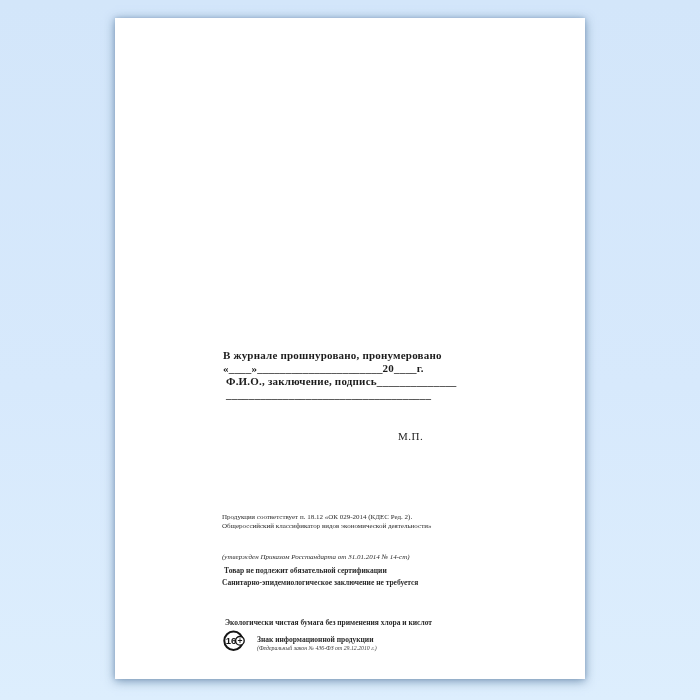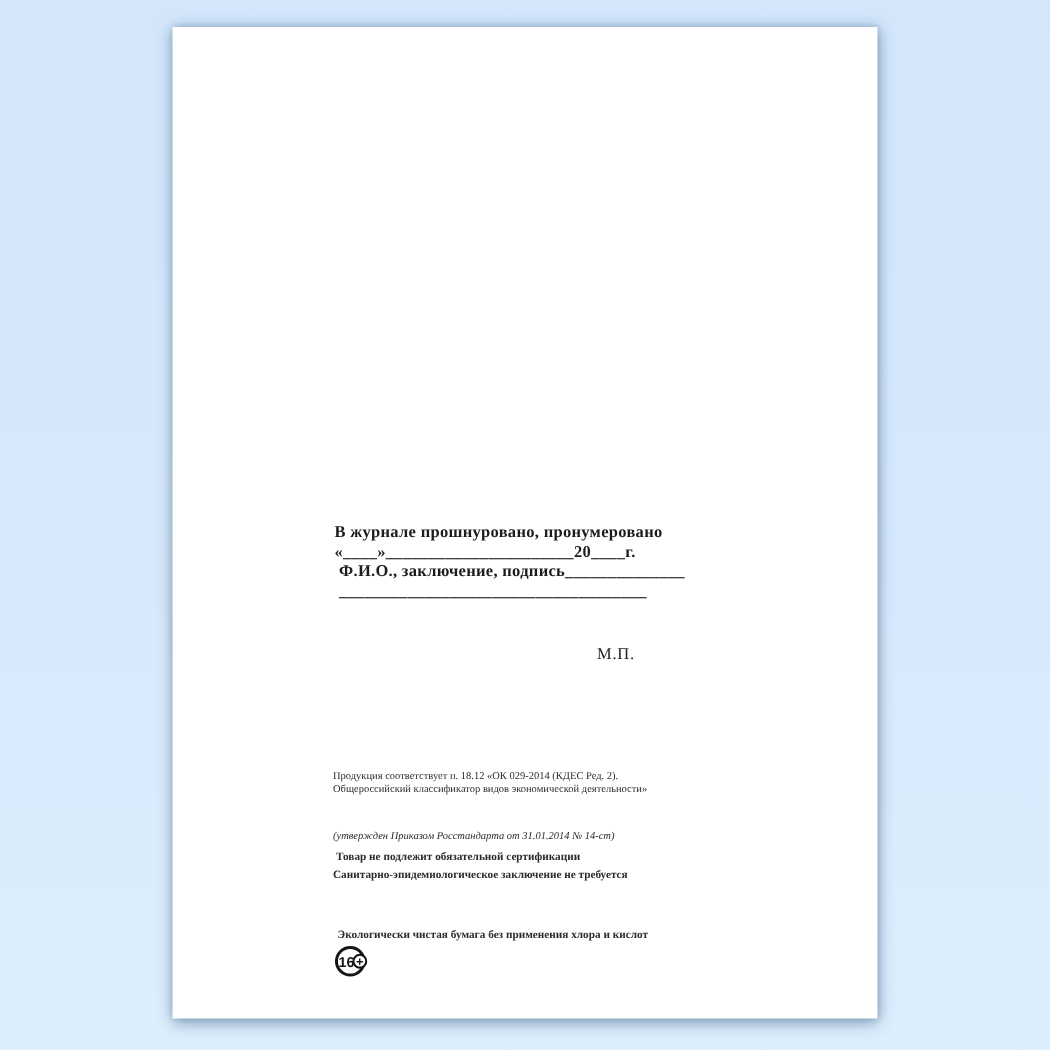--- a/index.html
+++ b/index.html
@@ -110,16 +110,20 @@
 
     <div class="abs age-row">
       <span class="age-badge">
         <svg width="22" height="22" viewBox="0 0 22 22" xmlns="http://www.w3.org/2000/svg">
           <circle cx="10.5" cy="10.8" r="9.2" fill="#ffffff" stroke="#151515" stroke-width="2"></circle>
           <text x="8" y="14.4" font-size="9.5" font-weight="bold" text-anchor="middle" fill="#151515">16</text>
           <circle cx="16.9" cy="10.8" r="4.3" fill="#ffffff" stroke="#151515" stroke-width="1.4"></circle>
           <text x="16.9" y="13.8" font-size="8.5" font-weight="bold" text-anchor="middle" fill="#151515">+</text>
         </svg>
       </span>
+      <span class="age-info">
+        <div class="age-title">Знак информационной продукции</div>
+        <div class="age-law">(Федеральный закон № 436-ФЗ от 29.12.2010 г.)</div>
+      </span>
     </div>
 
   </div>
 </div>
 
 </body></html>

